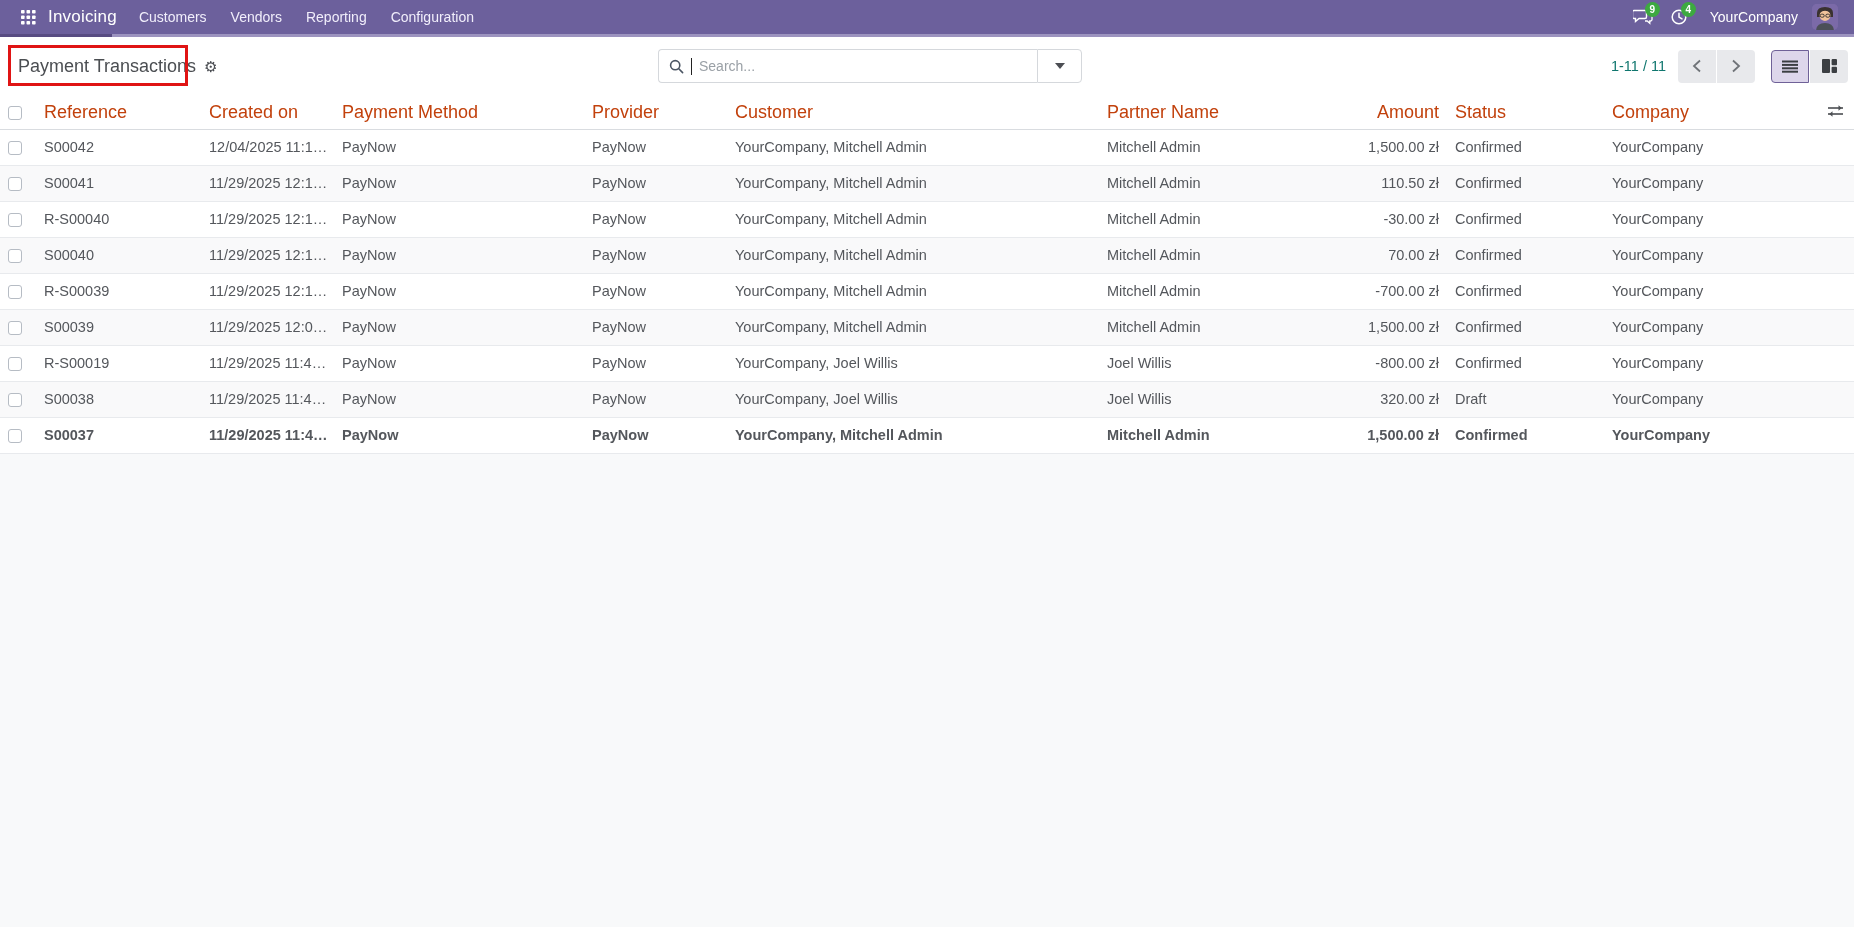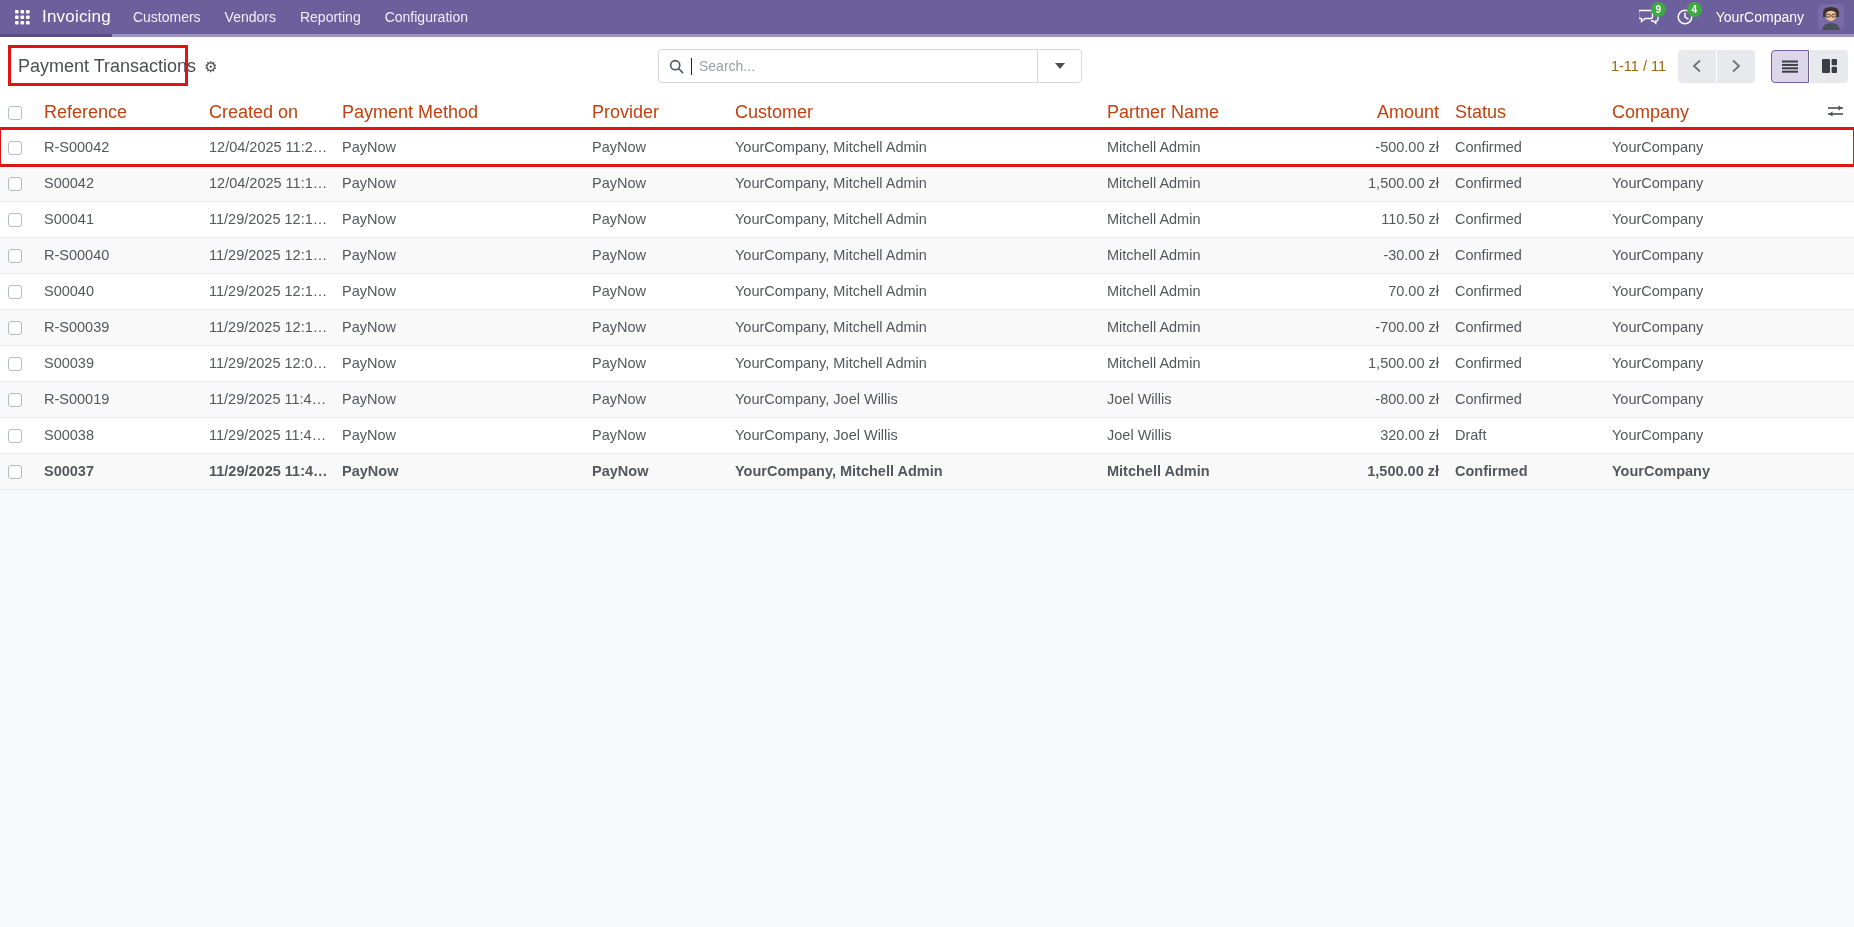--- a/index.html
+++ b/index.html
@@ -7,21 +7,21 @@
   body {
     width:1854px; height:927px; position:relative; overflow:hidden;
     background:#f8f9fa;
     font-family:"Liberation Sans", sans-serif;
     -webkit-font-smoothing:antialiased;
   }
 
   
   .navbar {
     height:34px; background:#6c609c; color:#fff;
-    display:flex; align-items:center; padding:0 10px;
+    display:flex; align-items:center; padding:0 16px;
   }
   .apps-btn { width:24px; height:24px; display:flex; align-items:center; justify-content:center; cursor:pointer; }
   .brand { font-size:17px; font-weight:500; margin:0 10px 0 8px; letter-spacing:.2px; cursor:pointer; }
   .nav-menu { display:flex; align-items:center; }
   .nav-item { font-size:14px; padding:0 12px; line-height:34px; color:#f1eefb; cursor:pointer; }
   .nav-spacer { flex:1; }
   .systray { display:flex; align-items:center; gap:6px; }
   .tray-icon { position:relative; width:30px; height:30px; display:flex; align-items:center; justify-content:center; cursor:pointer; }
   .badge {
     position:absolute; top:0px; right:-2px; min-width:15px; height:15px; padding:0 3px;
@@ -47,21 +47,21 @@
   }
   .search-placeholder { color:#9aa0a6; font-size:14px; }
   .text-caret { width:1px; height:17px; background:#222; }
   .search-toggle {
     width:45px; border:1px solid #d5d8dc; border-radius:0 4px 4px 0; background:#fff;
     display:flex; align-items:center; justify-content:center; cursor:pointer;
   }
   .caret-down { width:0; height:0; border-left:5px solid transparent; border-right:5px solid transparent; border-top:6px solid #4b4e53; }
 
   .cp-right { position:absolute; right:6px; top:12px; height:34px; display:flex; align-items:center; }
-  .pager-text { font-size:14.5px; color:#a16207; margin-right:12px; }
+  .pager-text { font-size:14.5px; color:#0f766e; margin-right:12px; }
   .pager-btn {
     width:38px; height:33px; background:#e8e9ec; display:flex; align-items:center; justify-content:center; cursor:pointer;
   }
   .pager-prev { border-radius:4px 0 0 4px; margin-right:1px; }
   .pager-next { border-radius:0 4px 4px 0; }
   .view-switcher { display:flex; margin-left:16px; }
   .view-btn { width:38px; height:33px; display:flex; align-items:center; justify-content:center; cursor:pointer; background:#e8e9ec; }
   .view-btn.active { background:#ddd6eb; border:1px solid #6f6198; border-radius:4px; }
   .view-btn.list { border-radius:4px 0 0 4px; margin-right:1px; }
   .view-btn.kanban { border-radius:0 4px 4px 0; }
@@ -251,33 +251,20 @@
             <line x1="1" y1="4" x2="16" y2="4"></line>
             <path d="M11.5 1.2 l3.2 2.8 -3.2 2.8 z" stroke="none"></path>
             <line x1="1" y1="10" x2="16" y2="10"></line>
             <path d="M5.5 7.2 l-3.2 2.8 3.2 2.8 z" stroke="none"></path>
           </g>
         </svg>
       </th>
     </tr>
   </thead>
   <tbody>
-      <tr class="annotated">
-    <td class="first"><span class="checkbox"></span></td>
-    <td>R-S00042</td>
-    <td>12/04/2025 11:24:11</td>
-    <td>PayNow</td>
-    <td>PayNow</td>
-    <td>YourCompany, Mitchell Admin</td>
-    <td>Mitchell Admin</td>
-    <td class="col-amount">-500.00 zł</td>
-    <td class="c-status-pad">Confirmed</td>
-    <td>YourCompany</td>
-    <td></td>
-  </tr>
       <tr>
     <td class="first"><span class="checkbox"></span></td>
     <td>S00042</td>
     <td>12/04/2025 11:16:48</td>
     <td>PayNow</td>
     <td>PayNow</td>
     <td>YourCompany, Mitchell Admin</td>
     <td>Mitchell Admin</td>
     <td class="col-amount">1,500.00 zł</td>
     <td class="c-status-pad">Confirmed</td>

